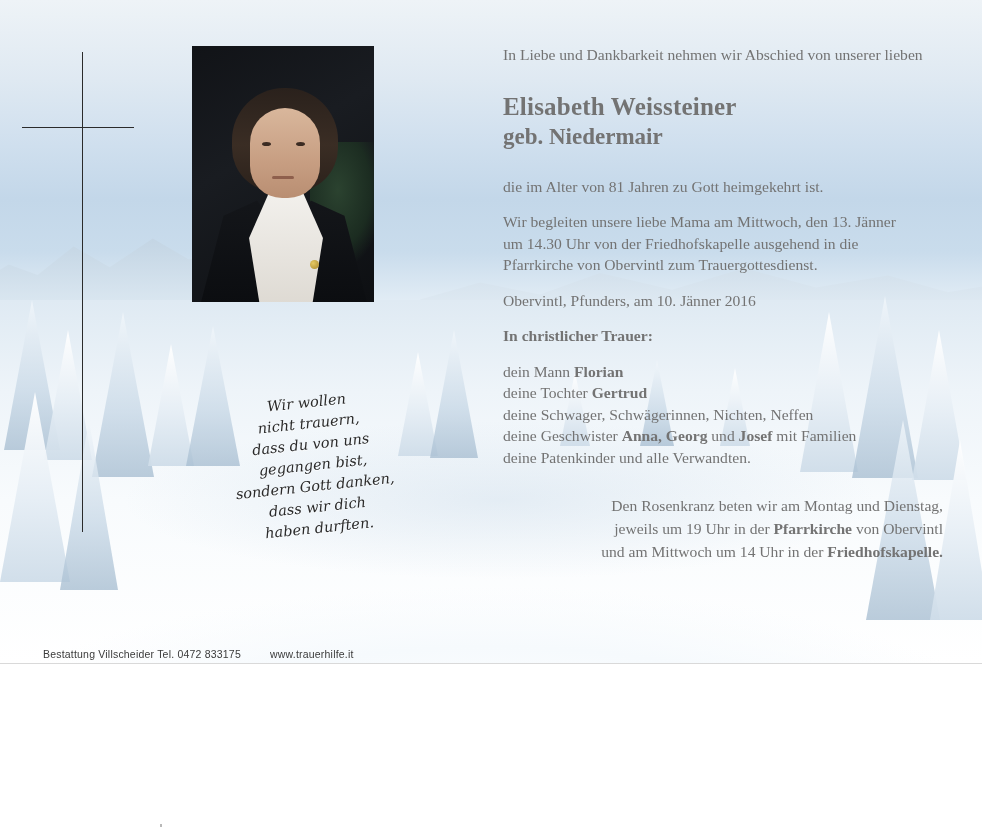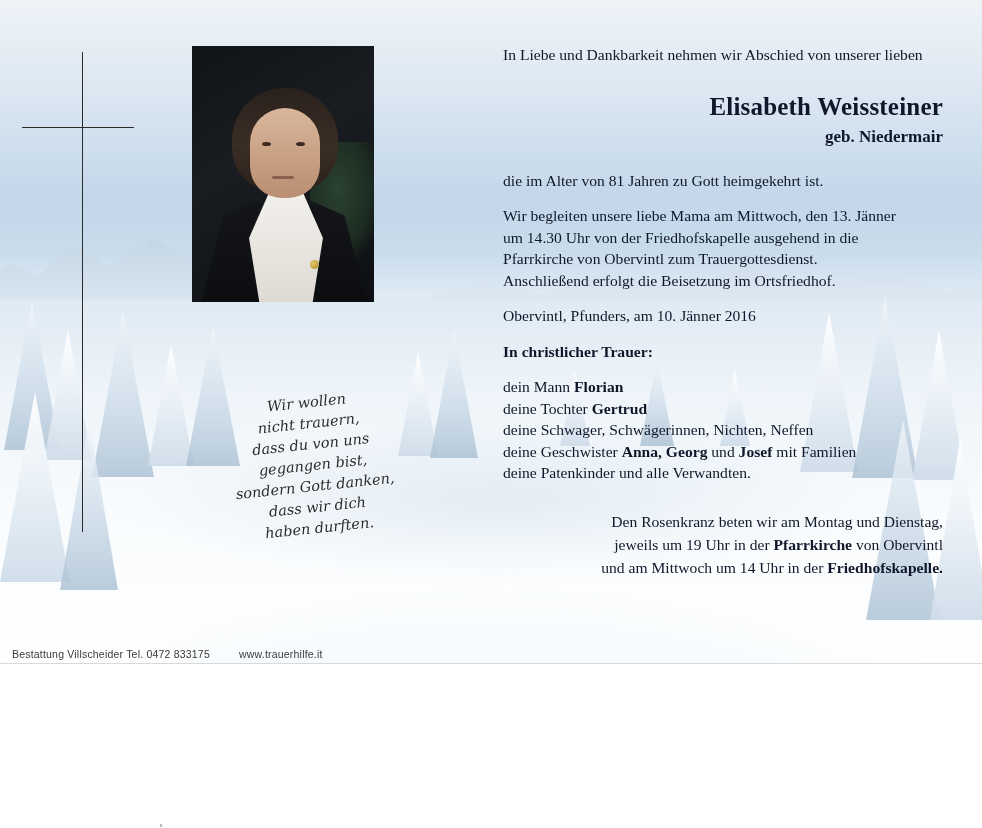--- a/index.html
+++ b/index.html
@@ -189,56 +189,56 @@
     text-shadow: 0 1px 1px rgba(255,255,255,.9);
   }
   #poem div { white-space: nowrap; }
 
   
   #text-col {
     position: absolute;
     left: 503px;
     top: 44px;
     width: 440px;
-    color: #0f172a;
+    color: #737373;
     font-size: 15.6px;
     line-height: 21.5px;
   }
   #text-col p { margin: 0 0 14px 0; }
   .name-block {
-    text-align: right;
-    margin: 26px 0 20px 0;
+    text-align: left;
+    margin: 26px 0 26px 0;
   }
   .name-main {
     font-size: 25px;
     font-weight: bold;
     letter-spacing: .2px;
     line-height: 30px;
   }
   .name-sub {
-    font-size: 17px;
+    font-size: 23px;
     font-weight: bold;
     line-height: 26px;
     margin-top: 2px;
   }
   .tight { margin-bottom: 4px; font-weight: bold; }
   .mourners { margin-top: 2px; }
   .mourners div { line-height: 21.5px; }
   .rosary {
     text-align: right;
     margin-top: 26px;
     line-height: 23px;
   }
   .rosary div { }
   b { font-weight: bold; }
 
   
   #footer {
     position: absolute;
-    left: 12px;
+    left: 43px;
     top: 648px;
     font-family: "Liberation Sans", sans-serif;
     font-size: 10.5px;
     color: #3a3a3a;
     letter-spacing: .2px;
   }
   #footer .web { margin-left: 26px; }
 
   #baseline {
     position: absolute;
@@ -322,21 +322,20 @@
       <div class="name-main">Elisabeth Weissteiner</div>
       <div class="name-sub">geb. Niedermair</div>
     </div>
 
     <p>die im Alter von 81 Jahren zu Gott heimgekehrt ist.</p>
 
     <p>
       <span>Wir begleiten unsere liebe Mama am Mittwoch, den 13. Jänner</span><br>
       <span>um 14.30 Uhr von der Friedhofskapelle ausgehend in die</span><br>
       <span>Pfarrkirche von Obervintl zum Trauergottesdienst.</span><br>
-      <span>Anschließend erfolgt die Beisetzung im Ortsfriedhof.</span>
     </p>
 
     <p>Obervintl, Pfunders, am 10. Jänner 2016</p>
 
     <p class="tight">In christlicher Trauer:</p>
 
     <div class="mourners">
       <div>
         <span>dein Mann </span><b>Florian</b>
       </div>

